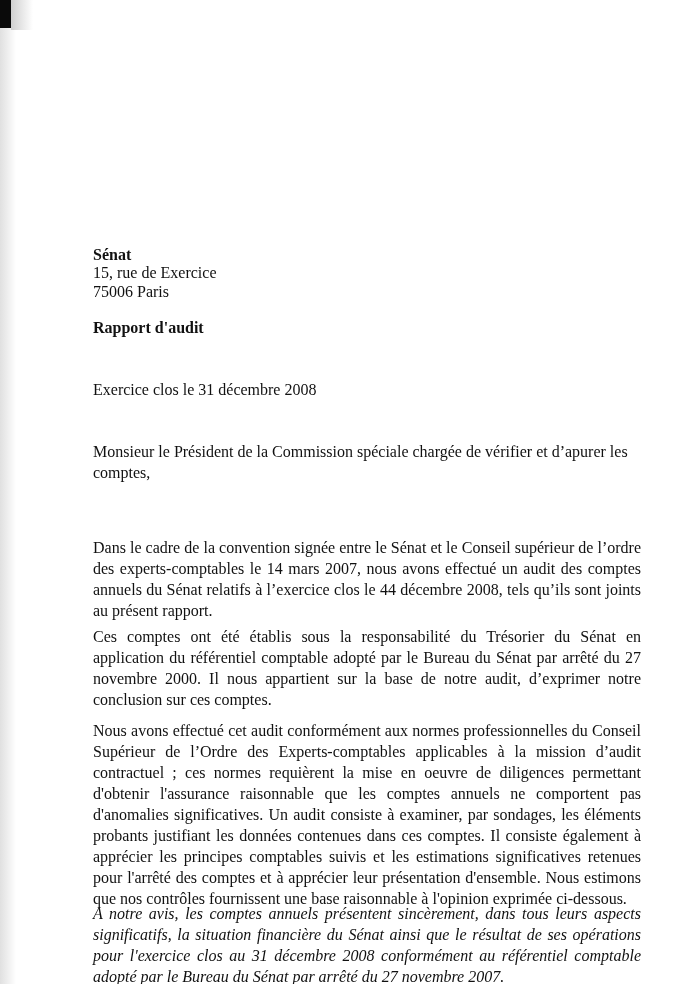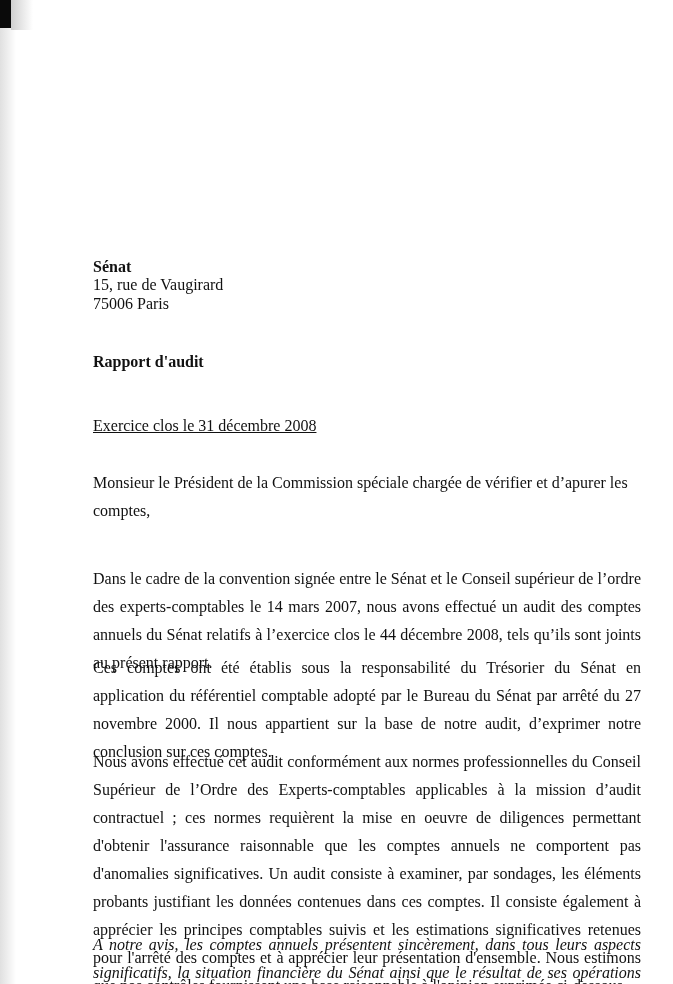--- a/index.html
+++ b/index.html
@@ -14,43 +14,42 @@
       background: linear-gradient(to right, #e0e0e0 0%, #efefef 50%, #ffffff 100%);
     }
     .corner-mark {
       position: absolute; left: 0; top: 0; width: 11px; height: 28px; background: #0a0a0a;
     }
     .corner-fade {
       position: absolute; left: 11px; top: 0; width: 22px; height: 30px;
       background: linear-gradient(to right, #cfcfcf, #ffffff);
     }
     .content { position: absolute; left: 93px; top: 0; width: 550px; }
-    .line { position: absolute; left: 0; white-space: nowrap; font-size: 16px; line-height: 18px; margin-top: 12px; }
+    .line { position: absolute; left: 0; white-space: nowrap; font-size: 16px; line-height: 18px; }
     .bold { font-weight: bold; }
     .para {
-      position: absolute; left: 0; width: 548px; font-size: 16px; line-height: 28px;
+      position: absolute; left: 0; width: 548px; font-size: 16px; line-height: 21px;
       text-align: justify;
-      margin-top: 28px;
     }
   </style>
 </head>
 <body>
 
 <div class="scan-shadow"></div>
 <div class="corner-mark"></div>
 <div class="corner-fade"></div>
 
 <div class="content">
   <div class="line bold" style="top:246px;">Sénat</div>
-  <div class="line" style="top:264px;">15, rue de Vaugirard</div>
+  <div class="line" style="top:264px;">15, rue de Exercice</div>
   <div class="line" style="top:283px;font-family:Liberation Serif, serif;">75006 Paris</div>
 
-  <div class="line bold" style="top:341px;">Rapport d'audit</div>
+  <div class="line bold" style="top:319px;">Rapport d'audit</div>
 
-  <div class="line" style="top:405px;text-decoration:underline;">Exercice clos le 31 décembre 2008</div>
+  <div class="line" style="top:381px;">Exercice clos le 31 décembre 2008</div>
 
   <div class="para" style="top:441px; text-align:left; width:545px;">Monsieur le Président de la Commission spéciale chargée de vérifier et d’apurer les comptes,</div>
 
   <div class="para" style="top:537px;">Dans le cadre de la convention signée entre le Sénat et le Conseil supérieur de l’ordre des experts-comptables le 14 mars 2007, nous avons effectué un audit des comptes annuels du Sénat relatifs à l’exercice clos le 44 décembre 2008, tels qu’ils sont joints au présent rapport.</div>
   <div class="para" style="top:626px;">Ces comptes ont été établis sous la responsabilité du Trésorier du Sénat en application du référentiel comptable adopté par le Bureau du Sénat par arrêté du 27 novembre 2000. Il nous appartient sur la base de notre audit, d’exprimer notre conclusion sur ces comptes.</div>
   <div class="para" style="top:720px;">Nous avons effectué cet audit conformément aux  normes professionnelles du Conseil Supérieur de l’Ordre des Experts-comptables applicables à la mission d’audit contractuel ; ces normes requièrent la mise en oeuvre de diligences permettant d'obtenir l'assurance raisonnable que les comptes annuels ne comportent pas d'anomalies significatives. Un audit consiste à examiner, par sondages, les éléments probants justifiant les données contenues dans ces comptes. Il consiste également à apprécier les principes comptables suivis et les estimations significatives retenues pour l'arrêté des comptes et à apprécier leur présentation d'ensemble. Nous estimons que nos contrôles fournissent une base raisonnable à l'opinion exprimée ci-dessous.</div>
   <div class="para" style="top:903px;font-style:italic;">A notre avis, les comptes annuels présentent sincèrement, dans tous leurs aspects significatifs, la situation financière  du Sénat  ainsi que le résultat de ses opérations pour l'exercice clos au 31 décembre 2008 conformément au référentiel comptable adopté par le Bureau du Sénat par arrêté du 27 novembre 2007.</div>
 </div>
 
 </body></html>

